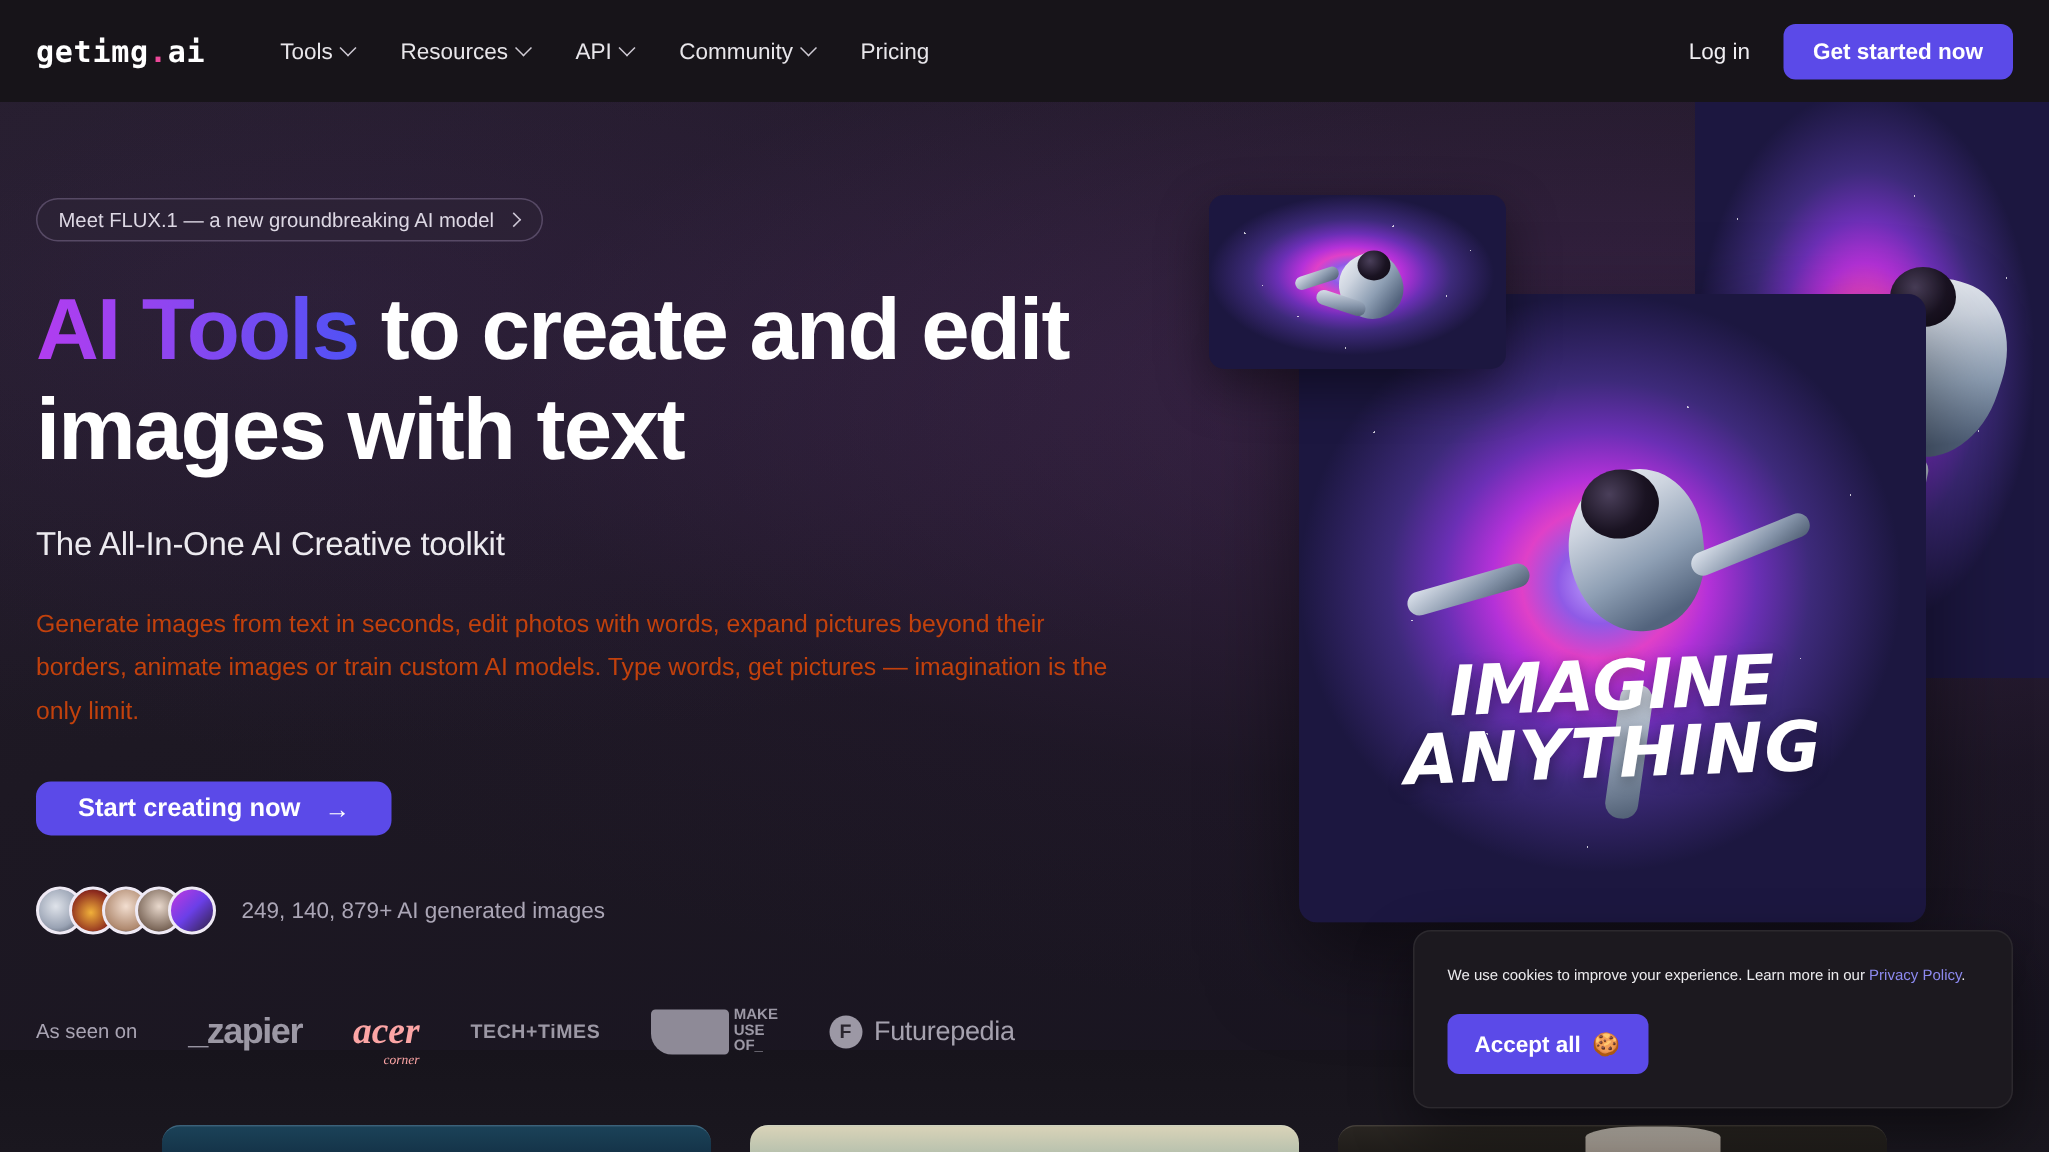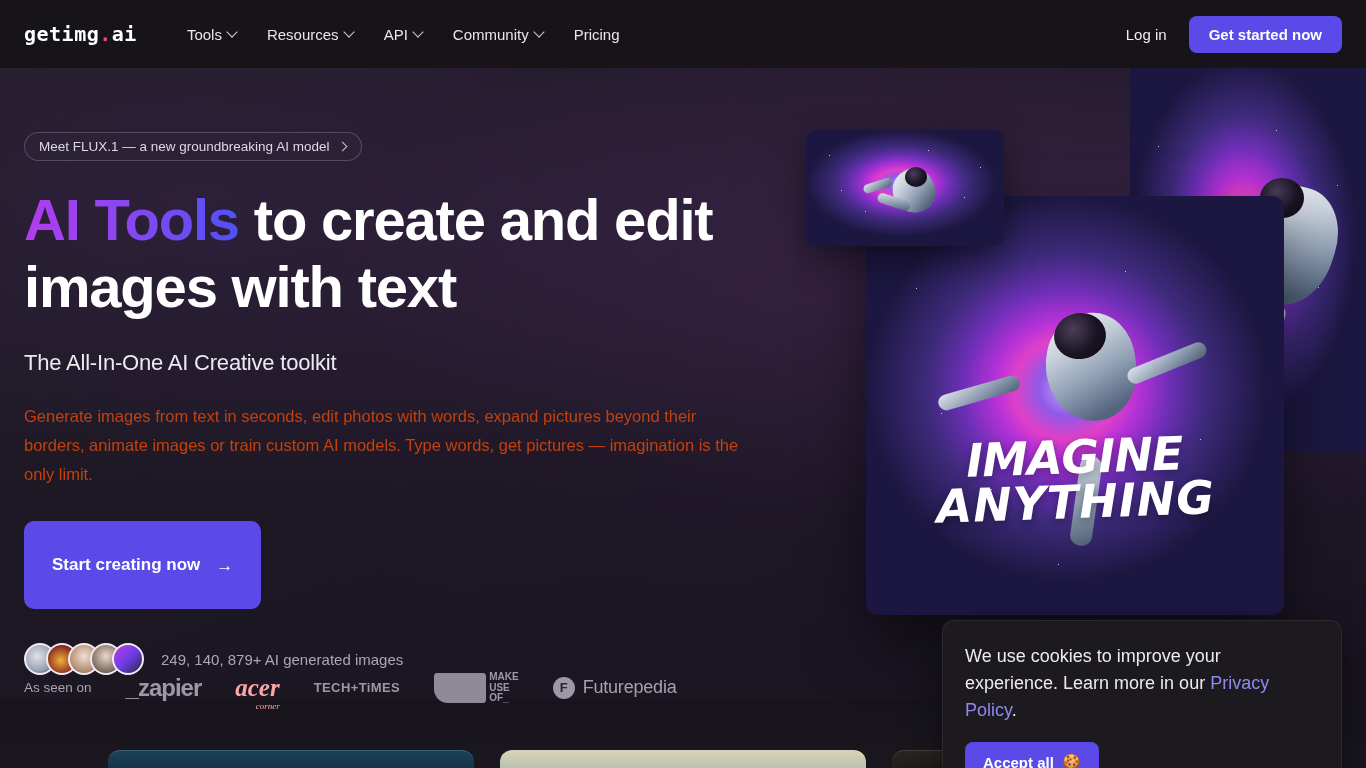--- a/index.html
+++ b/index.html
@@ -87,21 +87,21 @@
   .subhead {
     margin-top:30px; font-size:22px; color:#eceaef; font-weight:400; letter-spacing:-0.2px;
   }
   .body-copy {
     margin-top:26px; font-size:16.5px; line-height:1.75; color:#c2410c; max-width:730px;
   }
   .cta {
     margin-top:32px;
     display:inline-flex; align-items:center; gap:16px;
     background:#5b4ae8; color:#fff; font-size:17px; font-weight:600;
-    padding:34px 28px; border-radius:10px; border:none; cursor:pointer;
+    padding:8px 28px; border-radius:10px; border:none; cursor:pointer;
   }
   .cta .ar { font-size:17px; line-height:1; }
 
   
   .social { margin-top:34px; display:flex; align-items:center; gap:17px; }
   .avatars { display:flex; }
   .av {
     width:32px; height:32px; border-radius:50%;
     border:2px solid #efeaf5; margin-left:-10px;
     background-size:cover; position:relative;
@@ -191,21 +191,21 @@
     background:linear-gradient(180deg,#c9c2b8,#9b9288); border-radius:40% 40% 0 0;
   }
 
   
   .cookie {
     position:absolute; left:942px; top:620px; width:400px;
     background:#1c191f; border:1px solid rgba(255,255,255,0.07);
     border-radius:12px; padding:22px 24px 22px 22px; z-index:60;
     box-shadow:0 16px 40px rgba(0,0,0,0.45);
   }
-  .cookie-text { font-size:18px; line-height:1.5; color:#ecebee; }
+  .cookie-text { font-size:10px; line-height:1.5; color:#ecebee; }
   .cookie-text a { color:#8d8af0; text-decoration:none; cursor:pointer; }
   .cookie-btn {
     margin-top:18px; background:#5b4ae8; color:#fff;
     font-size:15px; font-weight:600; padding:11px 18px;
     border:none; border-radius:8px; cursor:pointer;
     display:inline-flex; align-items:center; gap:8px;
   }
 </style>
 </head>
 <body>

